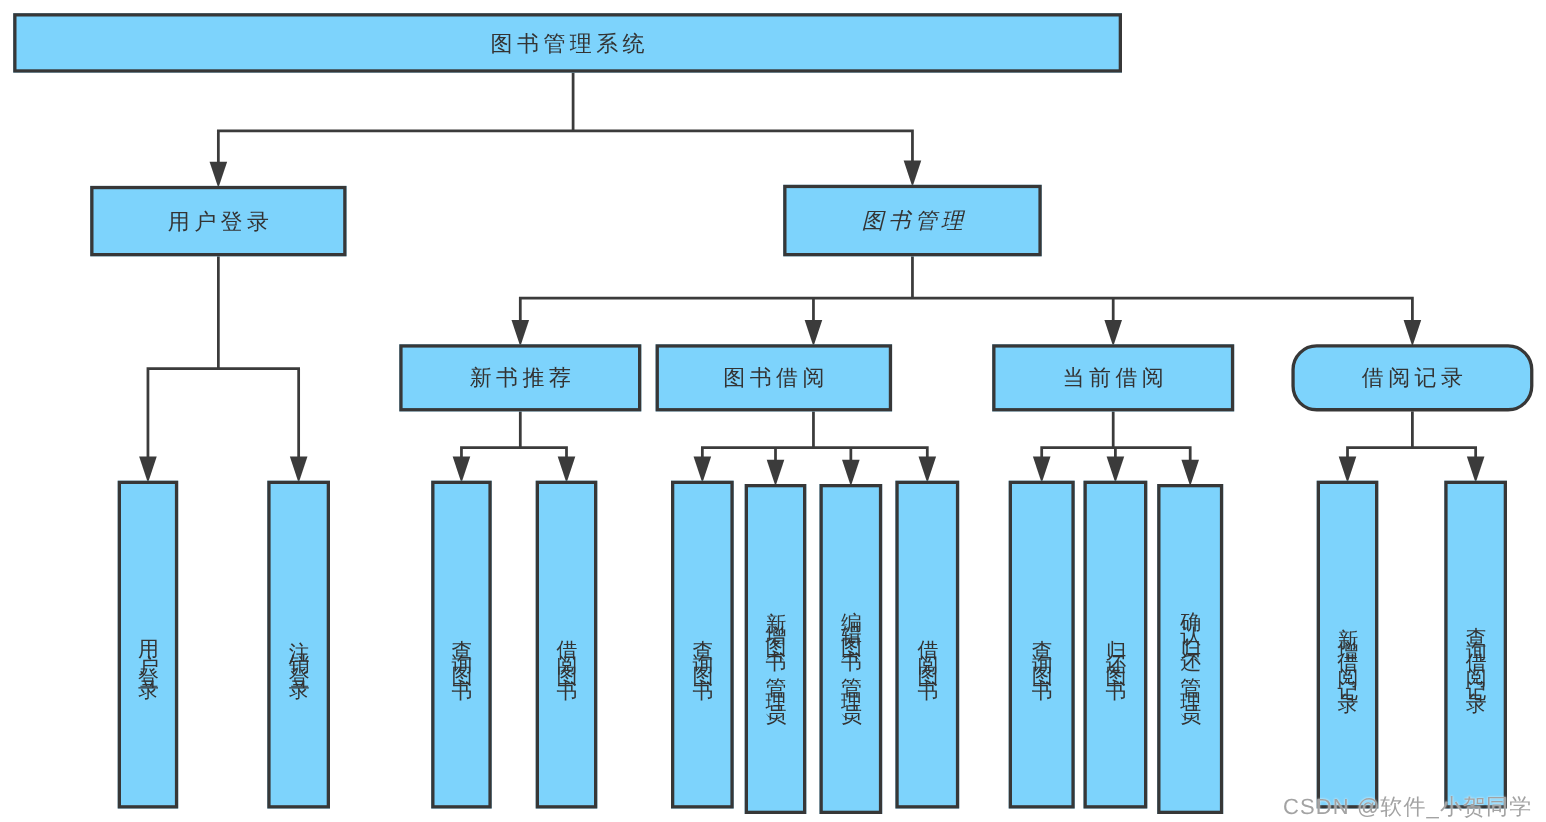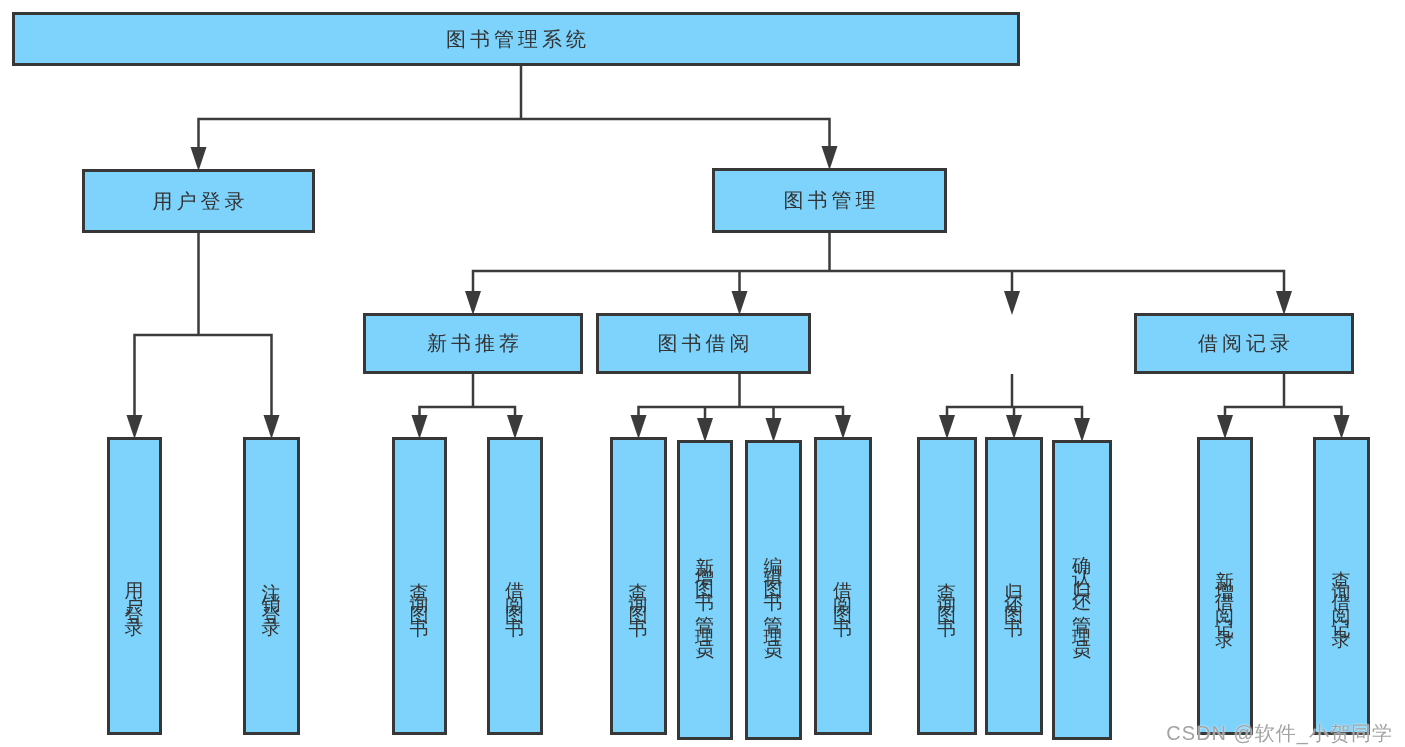--- a/index.html
+++ b/index.html
@@ -118,38 +118,41 @@
     </g>
   </svg>
 
   <div class="box h-box" style="left:12px;top:12px;width:1008px;height:54px;">
     <span>图书管理系统</span>
   </div>
 
   <div class="box h-box" style="left:82px;top:169px;width:233px;height:64px;">
     <span>用户登录</span>
   </div>
-  <div class="box h-box" style="left:712px;top:168px;width:235px;height:65px;">
+  <div class="box h-box" style="left:712px;top:168px;width:235px;height:65px;font-style:italic;">
     <span>图书管理</span>
   </div>
 
   <div class="box v-box" style="left:107px;top:437px;width:55px;height:298px;">
     <span>用户登录</span>
   </div>
   <div class="box v-box" style="left:243px;top:437px;width:57px;height:298px;">
     <span>注销登录</span>
   </div>
 
   <div class="box h-box" style="left:363px;top:313px;width:220px;height:61px;">
     <span>新书推荐</span>
   </div>
   <div class="box h-box" style="left:596px;top:313px;width:215px;height:61px;">
     <span>图书借阅</span>
   </div>
-  <div class="box h-box" style="left:1134px;top:313px;width:220px;height:61px;">
+  <div class="box h-box" style="left:902px;top:313px;width:220px;height:61px;">
+    <span>当前借阅</span>
+  </div>
+  <div class="box h-box" style="left:1174px;top:313px;width:220px;height:61px;border-radius:23px;">
     <span>借阅记录</span>
   </div>
 
   <div class="box v-box" style="left:392px;top:437px;width:55px;height:298px;">
     <span>查询图书</span>
   </div>
   <div class="box v-box" style="left:487px;top:437px;width:56px;height:298px;">
     <span>借阅图书</span>
   </div>
 

